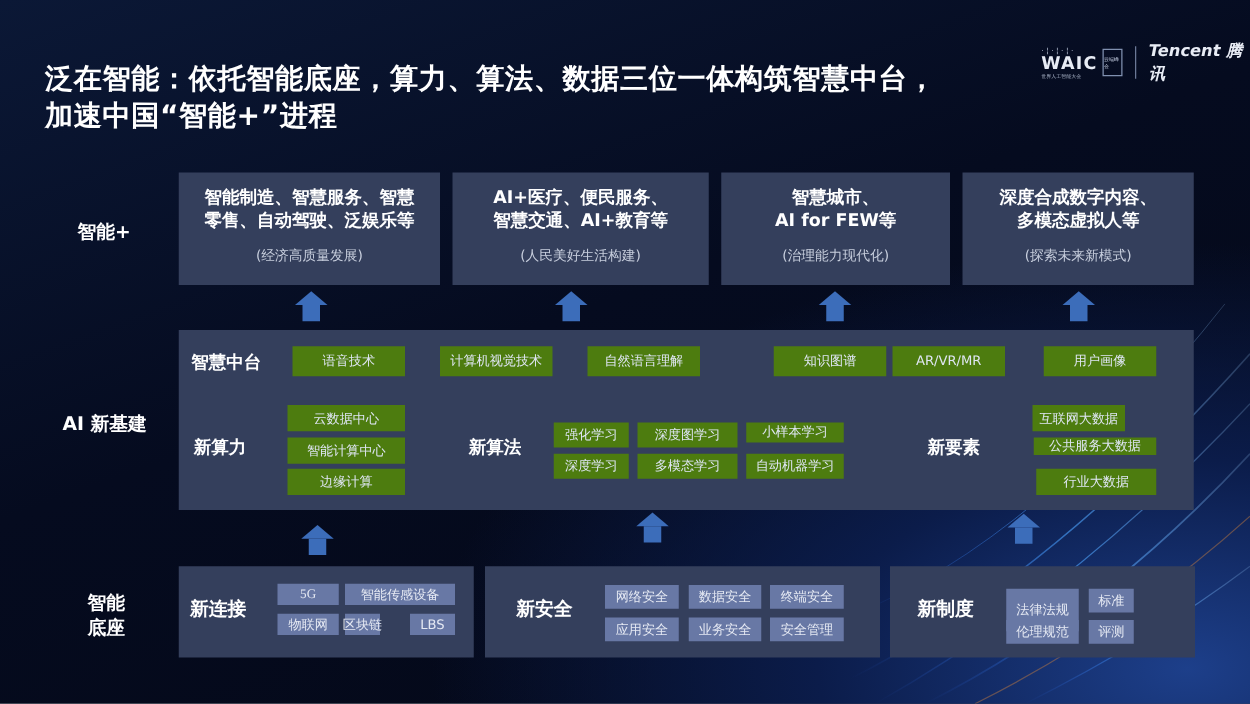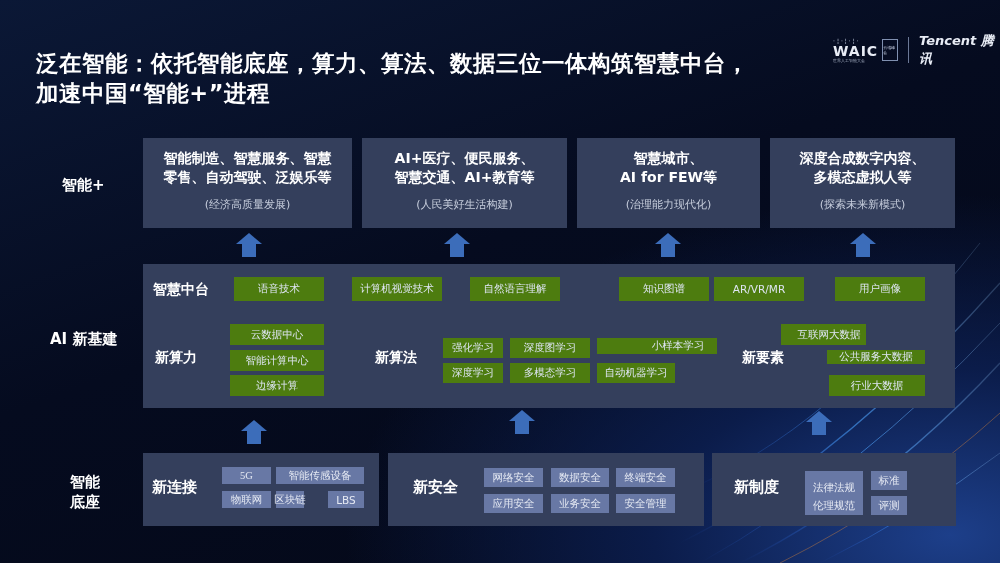--- a/index.html
+++ b/index.html
@@ -128,27 +128,27 @@
 <div class="chip" style="left:835px; top:277px; width:90px; height:24px;">用户画像</div>
 
 <div class="sec-label" style="left:155px; top:349px;">新算力</div>
 <div class="chip" style="left:230px; top:324px; width:94px; height:21px;">云数据中心</div>
 <div class="chip" style="left:230px; top:350px; width:94px; height:21px;">智能计算中心</div>
 <div class="chip" style="left:230px; top:375px; width:94px; height:21px;">边缘计算</div>
 
 <div class="sec-label" style="left:375px; top:349px;">新算法</div>
 <div class="chip" style="left:443px; top:338px; width:60px; height:20px;">强化学习</div>
 <div class="chip" style="left:510px; top:338px; width:80px; height:20px;">深度图学习</div>
-<div class="chip" style="left:597px; top:338px; width:78px; height:16px;padding-left:42px;">小样本学习</div>
+<div class="chip" style="left:597px; top:338px; width:78px; height:16px;">小样本学习</div>
 <div class="chip" style="left:443px; top:363px; width:60px; height:20px;">深度学习</div>
 <div class="chip" style="left:510px; top:363px; width:80px; height:20px;">多模态学习</div>
 <div class="chip" style="left:597px; top:363px; width:78px; height:20px;">自动机器学习</div>
 
 <div class="sec-label" style="left:742px; top:349px;">新要素</div>
-<div class="chip" style="left:781px; top:324px; width:74px; height:21px;padding-left:11px;">互联网大数据</div>
+<div class="chip" style="left:826px; top:324px; width:74px; height:21px;">互联网大数据</div>
 <div class="chip" style="left:827px; top:350px; width:98px; height:14px;">公共服务大数据</div>
 <div class="chip" style="left:829px; top:375px; width:96px; height:21px;">行业大数据</div>
 
 <div class="arrow" style="left:241px; top:420px;">
     <div class="head"></div>
     <div class="stem"></div>
   </div>
 <div class="arrow" style="left:509px; top:410px;">
     <div class="head"></div>
     <div class="stem"></div>

